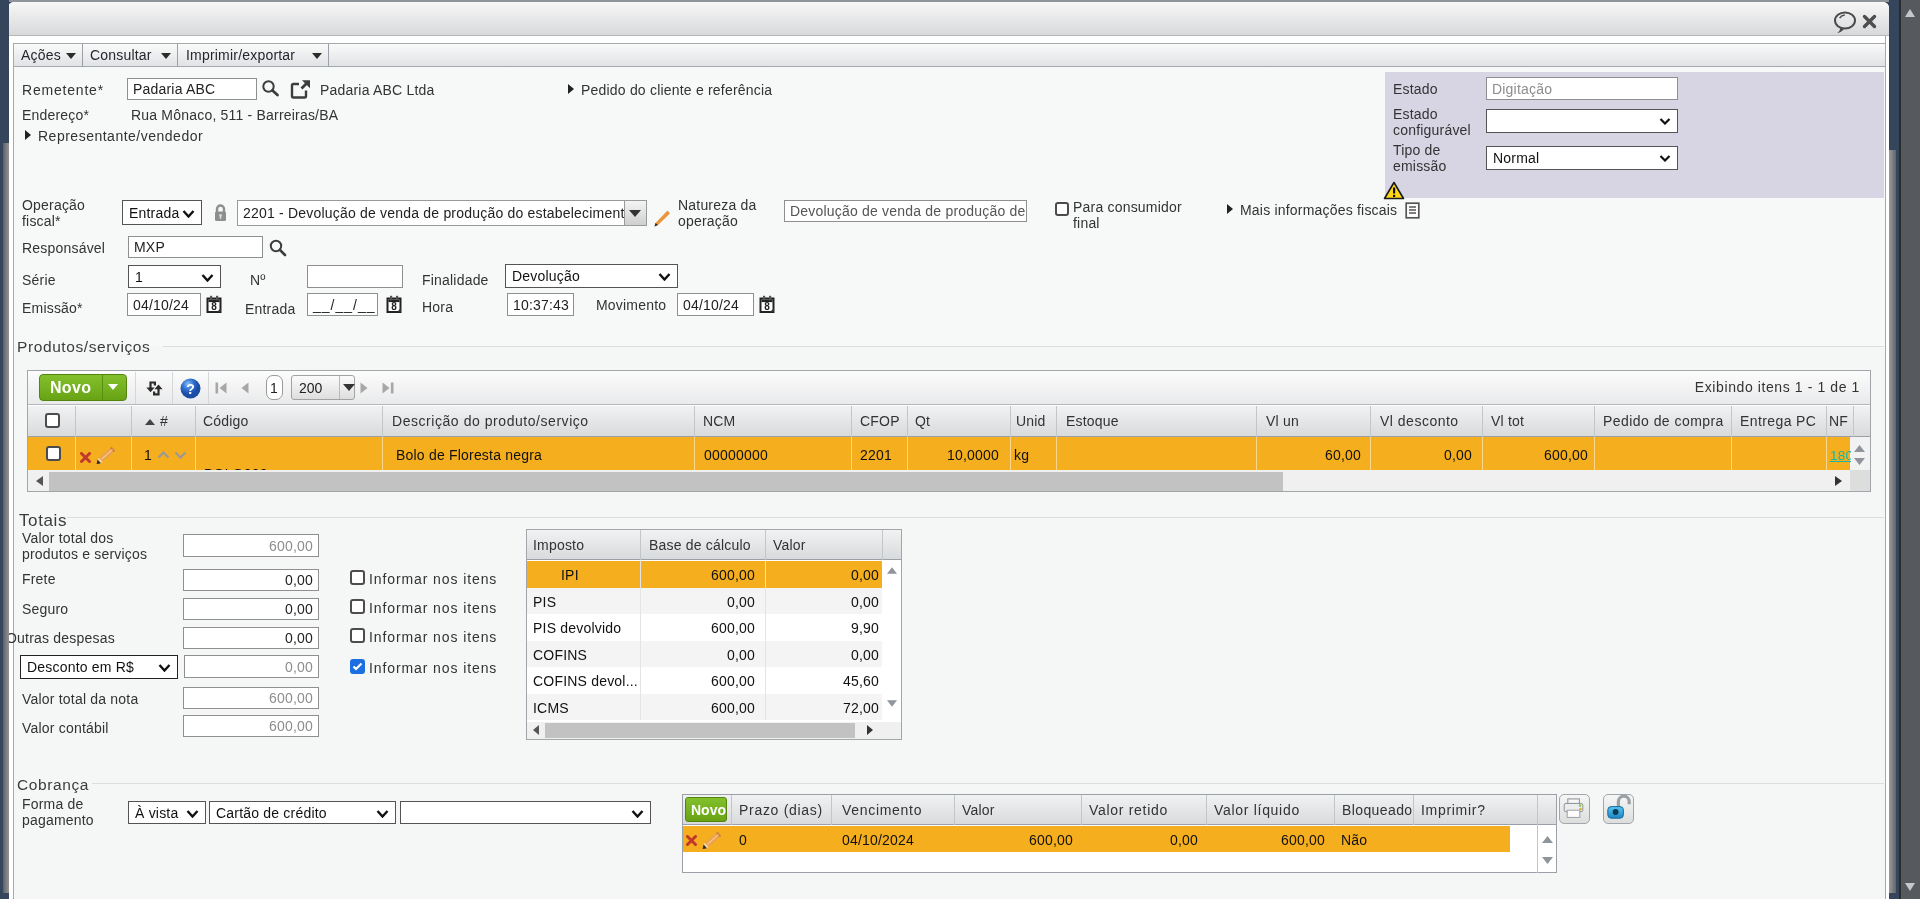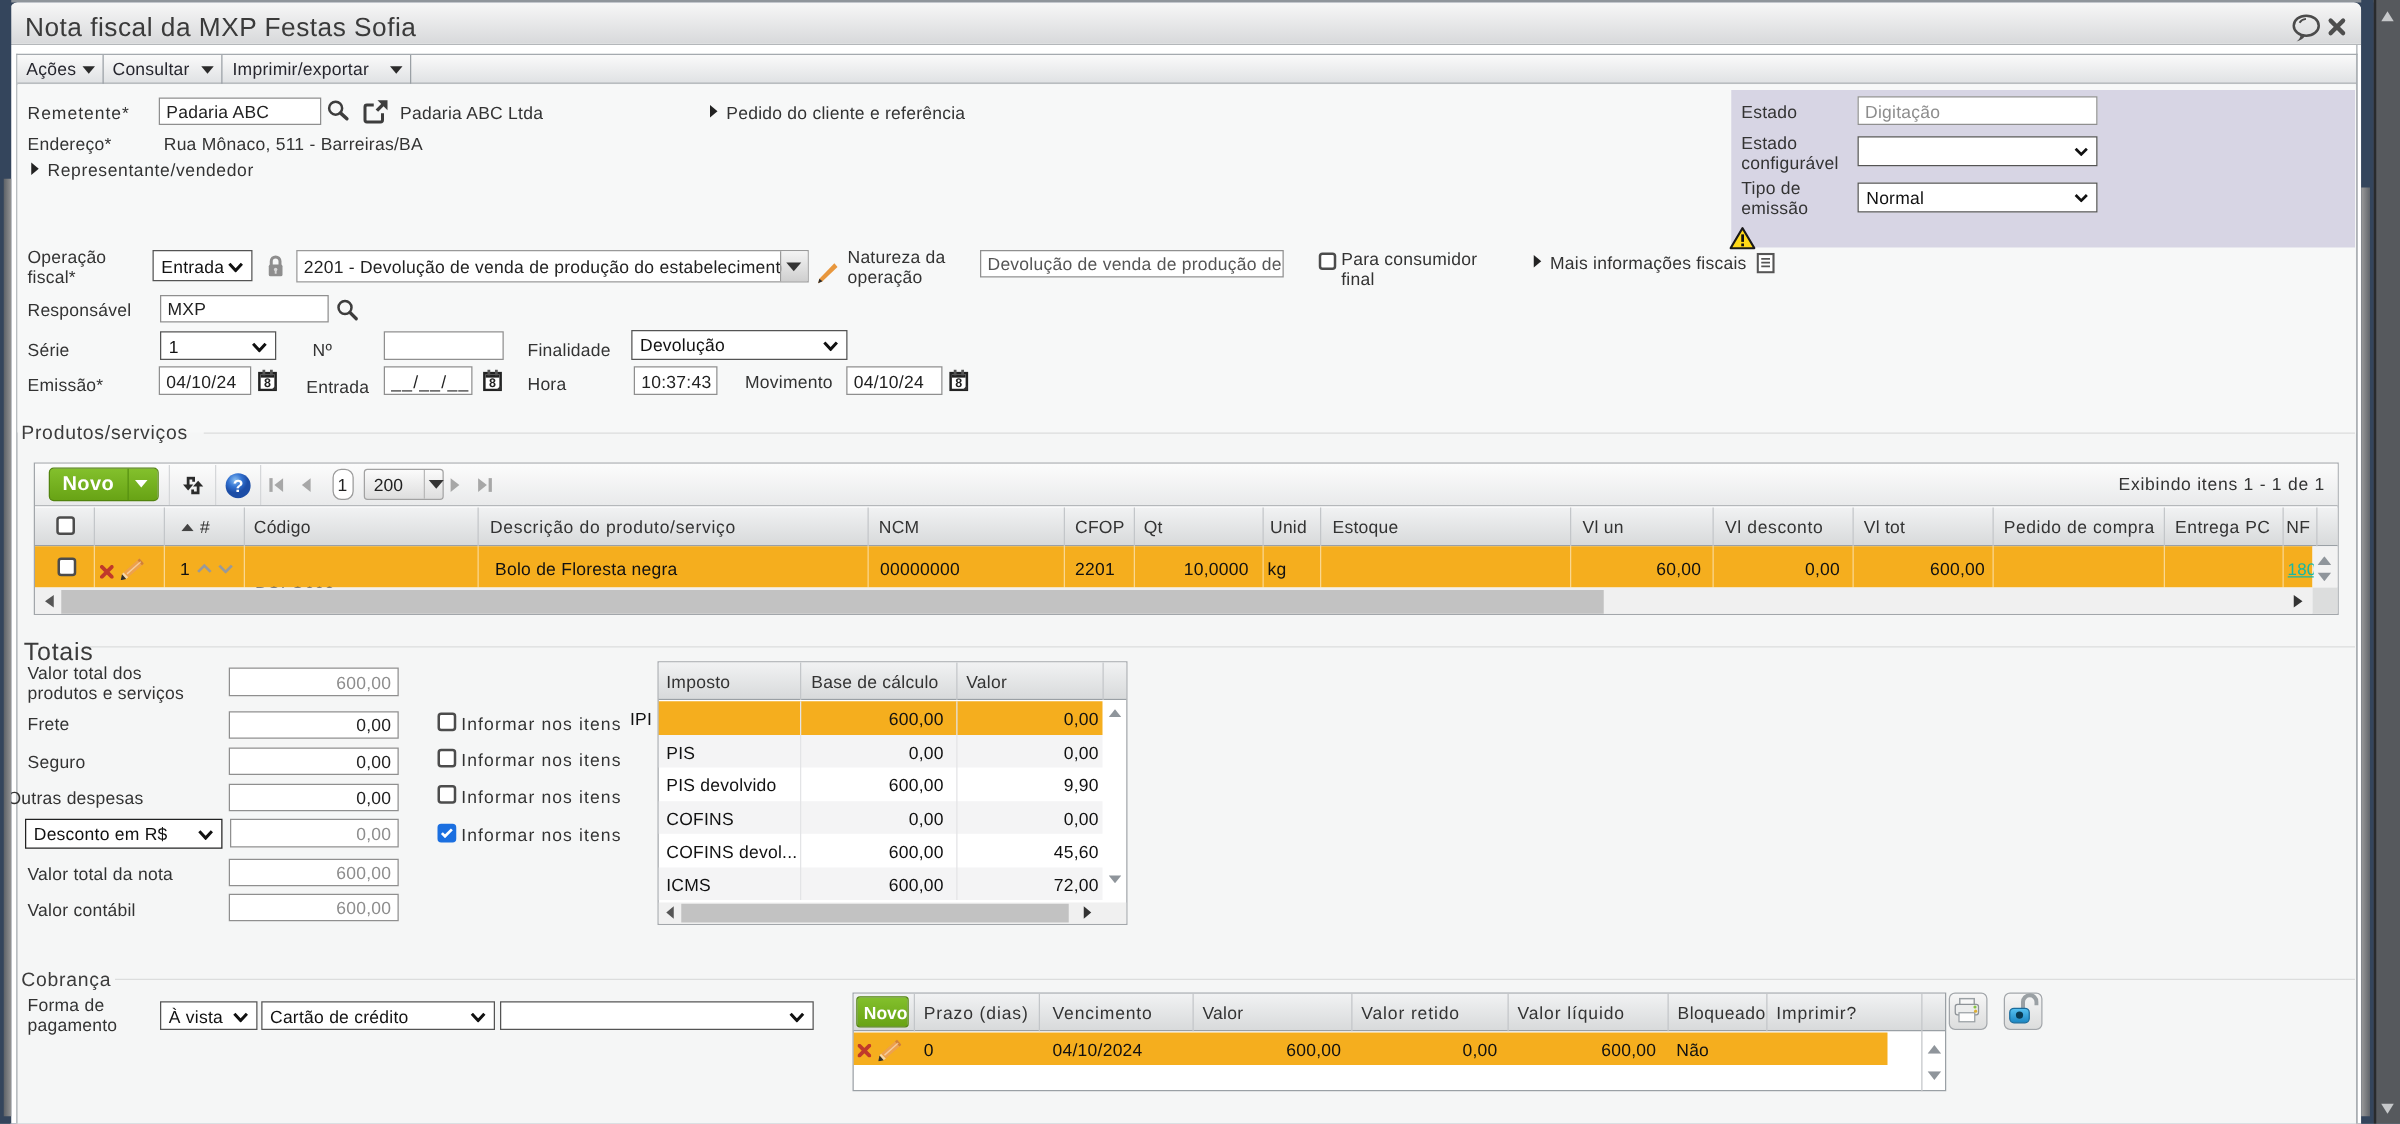--- a/index.html
+++ b/index.html
@@ -19,21 +19,20 @@
 .hdrtx{position:absolute;font-size:14px;letter-spacing:.2px;color:#333;white-space:nowrap}
 .celltx{position:absolute;font-size:14px;letter-spacing:.2px;color:#111;white-space:nowrap}
 </style></head>
 <body>
 <div id="pg">
 
 <div class="ab" style="left:8px;top:0;width:1891px;height:2px;background:#8f959b"></div>
 <div class="ab" style="left:8px;top:2px;width:1881px;height:897px;background:#fff;border-radius:6px 6px 0 0"></div>
 
 <div class="ab" style="left:8px;top:2px;width:1881px;height:34px;background:linear-gradient(#f7f7f7,#d8d9db);border-radius:6px 6px 0 0;border-bottom:1px solid #b4b7ba"></div>
-<div class="ab" style="left:20px;top:11px;font-size:21px;color:#3a3a3a;letter-spacing:.4px">Nota fiscal da MXP Festas Sofia</div>
 
 <svg class="ab" style="left:1832px;top:10px" width="26" height="24" viewBox="0 0 26 24">
  <ellipse cx="13" cy="10.5" rx="10" ry="8" fill="none" stroke="#4b4b4b" stroke-width="2"></ellipse>
  <path d="M8.6 17.6 Q8.0 21.4 5.2 23.2 Q10 22 12.2 18.4 Z" fill="#4b4b4b"></path>
  <path d="M7.6 8.2 Q9.4 5.4 12.8 5.1" fill="none" stroke="#4b4b4b" stroke-width="1.5"></path>
 </svg>
 <svg class="ab" style="left:1862px;top:14px" width="15" height="15" viewBox="0 0 15 15">
  <path d="M2.5 2.5 L12.5 12.5 M12.5 2.5 L2.5 12.5" stroke="#4e4e4e" stroke-width="3.4" stroke-linecap="round"></path>
 </svg>
 
@@ -336,21 +335,21 @@
  <div class="ab" style="left:28px;top:470px;width:1822px;height:21px;background:#f0f0f0"></div>
  <div class="ab" style="left:49px;top:472px;width:1234px;height:19px;background:#c2c2c2"></div>
  <div class="tri" style="left:36px;top:476px;border-top:5.5px solid transparent;border-bottom:5.5px solid transparent;border-right:7px solid #555"></div>
  <div class="tri" style="left:1835px;top:476px;border-top:5.5px solid transparent;border-bottom:5.5px solid transparent;border-left:7px solid #333"></div>
  <div class="ab" style="left:1850px;top:470px;width:20px;height:21px;background:#dcdddd"></div>
 </div>
 <style>.colb.w{background:rgba(255,255,255,.5)}</style>
 
 <div id="tot">
  <div class="ab" style="left:67px;top:517px;width:1817px;height:1px;background:#dcdddd"></div>
- <div class="ab" style="left:19px;top:511px;font-size:20px;color:#3c3c3c;letter-spacing:.6px">Totais</div>
+ <div class="ab" style="left:19px;top:511px;font-size:17px;color:#3c3c3c;letter-spacing:.6px">Totais</div>
  <div class="lbl" style="left:22px;top:531px">Valor total dos<br>produtos e serviços</div>
  <div class="inp gray r" style="left:183px;top:534px;width:136px;height:23px">600,00</div>
  <div class="lbl" style="left:22px;top:572px">Frete</div>
  <div class="inp r" style="left:183px;top:569px;width:136px;height:22px">0,00</div>
  <div class="cb" style="left:350px;top:570px"></div>
  <div class="lbl" style="left:369px;top:572px;letter-spacing:.9px">Informar nos itens</div>
  <div class="lbl" style="left:22px;top:602px">Seguro</div>
  <div class="inp r" style="left:183px;top:598px;width:136px;height:22px">0,00</div>
  <div class="cb" style="left:350px;top:599px"></div>
  <div class="lbl" style="left:369px;top:601px;letter-spacing:.9px">Informar nos itens</div>
@@ -382,21 +381,21 @@
  <div class="hdrtx" style="left:773px;top:537px">Valor</div>
  <div class="ab" style="left:527px;top:561px;width:355px;height:27px;background:#f5ae1e"></div>
  <div class="ab" style="left:527px;top:588px;width:355px;height:26px;background:#f4f4f5"></div>
  <div class="ab" style="left:527px;top:641px;width:355px;height:26px;background:#f4f4f5"></div>
  <div class="ab" style="left:527px;top:694px;width:355px;height:26px;background:#f4f4f5"></div>
  <div class="colb" style="left:640px;top:530px;height:30px"></div>
  <div class="colb" style="left:765px;top:530px;height:30px"></div>
  <div class="colb" style="left:882px;top:530px;height:30px"></div>
  <div class="colb" style="left:640px;top:561px;height:159px;background:#e3e4e6"></div>
  <div class="colb" style="left:765px;top:561px;height:159px;background:#e3e4e6"></div>
- <div class="celltx" style="left:504px;top:567px">IPI</div>
+ <div class="celltx" style="left:561px;top:567px">IPI</div>
  <div class="celltx" style="left:640px;top:567px;width:115px;text-align:right">600,00</div>
  <div class="celltx" style="left:765px;top:567px;width:114px;text-align:right">0,00</div>
  <div class="celltx" style="left:533px;top:594px">PIS</div>
  <div class="celltx" style="left:640px;top:594px;width:115px;text-align:right">0,00</div>
  <div class="celltx" style="left:765px;top:594px;width:114px;text-align:right">0,00</div>
  <div class="celltx" style="left:533px;top:620px">PIS devolvido</div>
  <div class="celltx" style="left:640px;top:620px;width:115px;text-align:right">600,00</div>
  <div class="celltx" style="left:765px;top:620px;width:114px;text-align:right">9,90</div>
  <div class="celltx" style="left:533px;top:647px">COFINS</div>
  <div class="celltx" style="left:640px;top:647px;width:115px;text-align:right">0,00</div>

